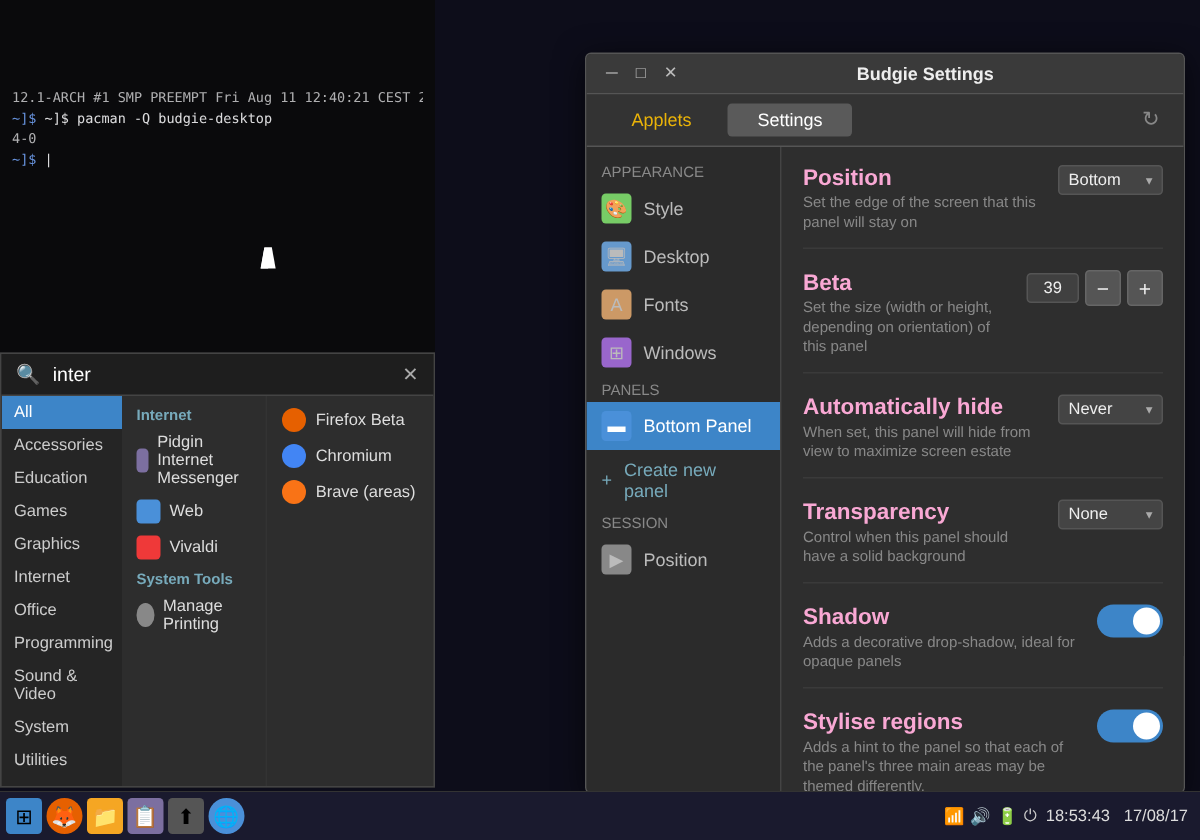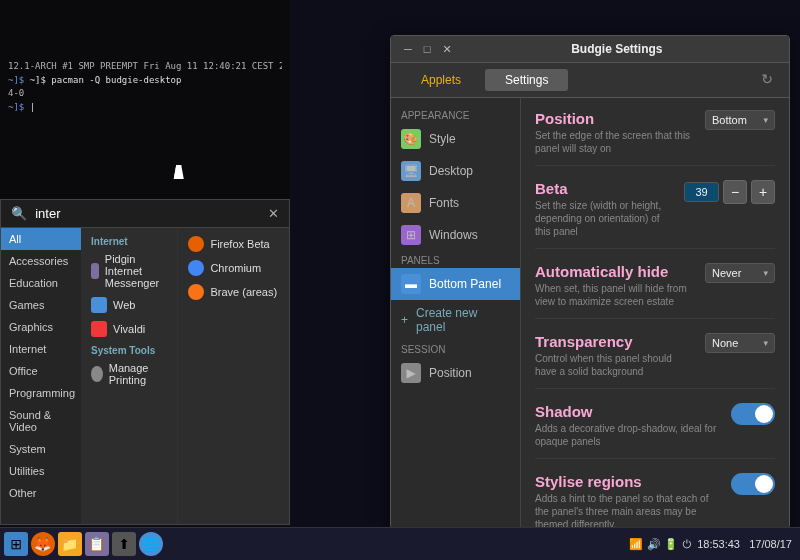--- a/index.html
+++ b/index.html
@@ -112,21 +112,21 @@
     }
 
     .search-clear {
       color: #aaa;
       font-size: 13px;
       cursor: pointer;
     }
 
     .menu-body {
       display: flex;
-      height: 296px;
+      height: 260px;
     }
 
     .menu-categories {
       width: 80px;
       background: #252525;
       display: flex;
       flex-direction: column;
       overflow-y: auto;
     }
 
@@ -389,21 +389,21 @@
       margin-left: 4px;
     }
 
     .size-control {
       display: flex;
       align-items: center;
       gap: 4px;
     }
 
     .size-value {
-      background: #0c4a6e;
+      background: #404040;
       border: 1px solid #555;
       color: #eee;
       font-size: 11px;
       padding: 3px 8px;
       border-radius: 3px;
       min-width: 35px;
       text-align: center;
     }
 
     .size-btn {

